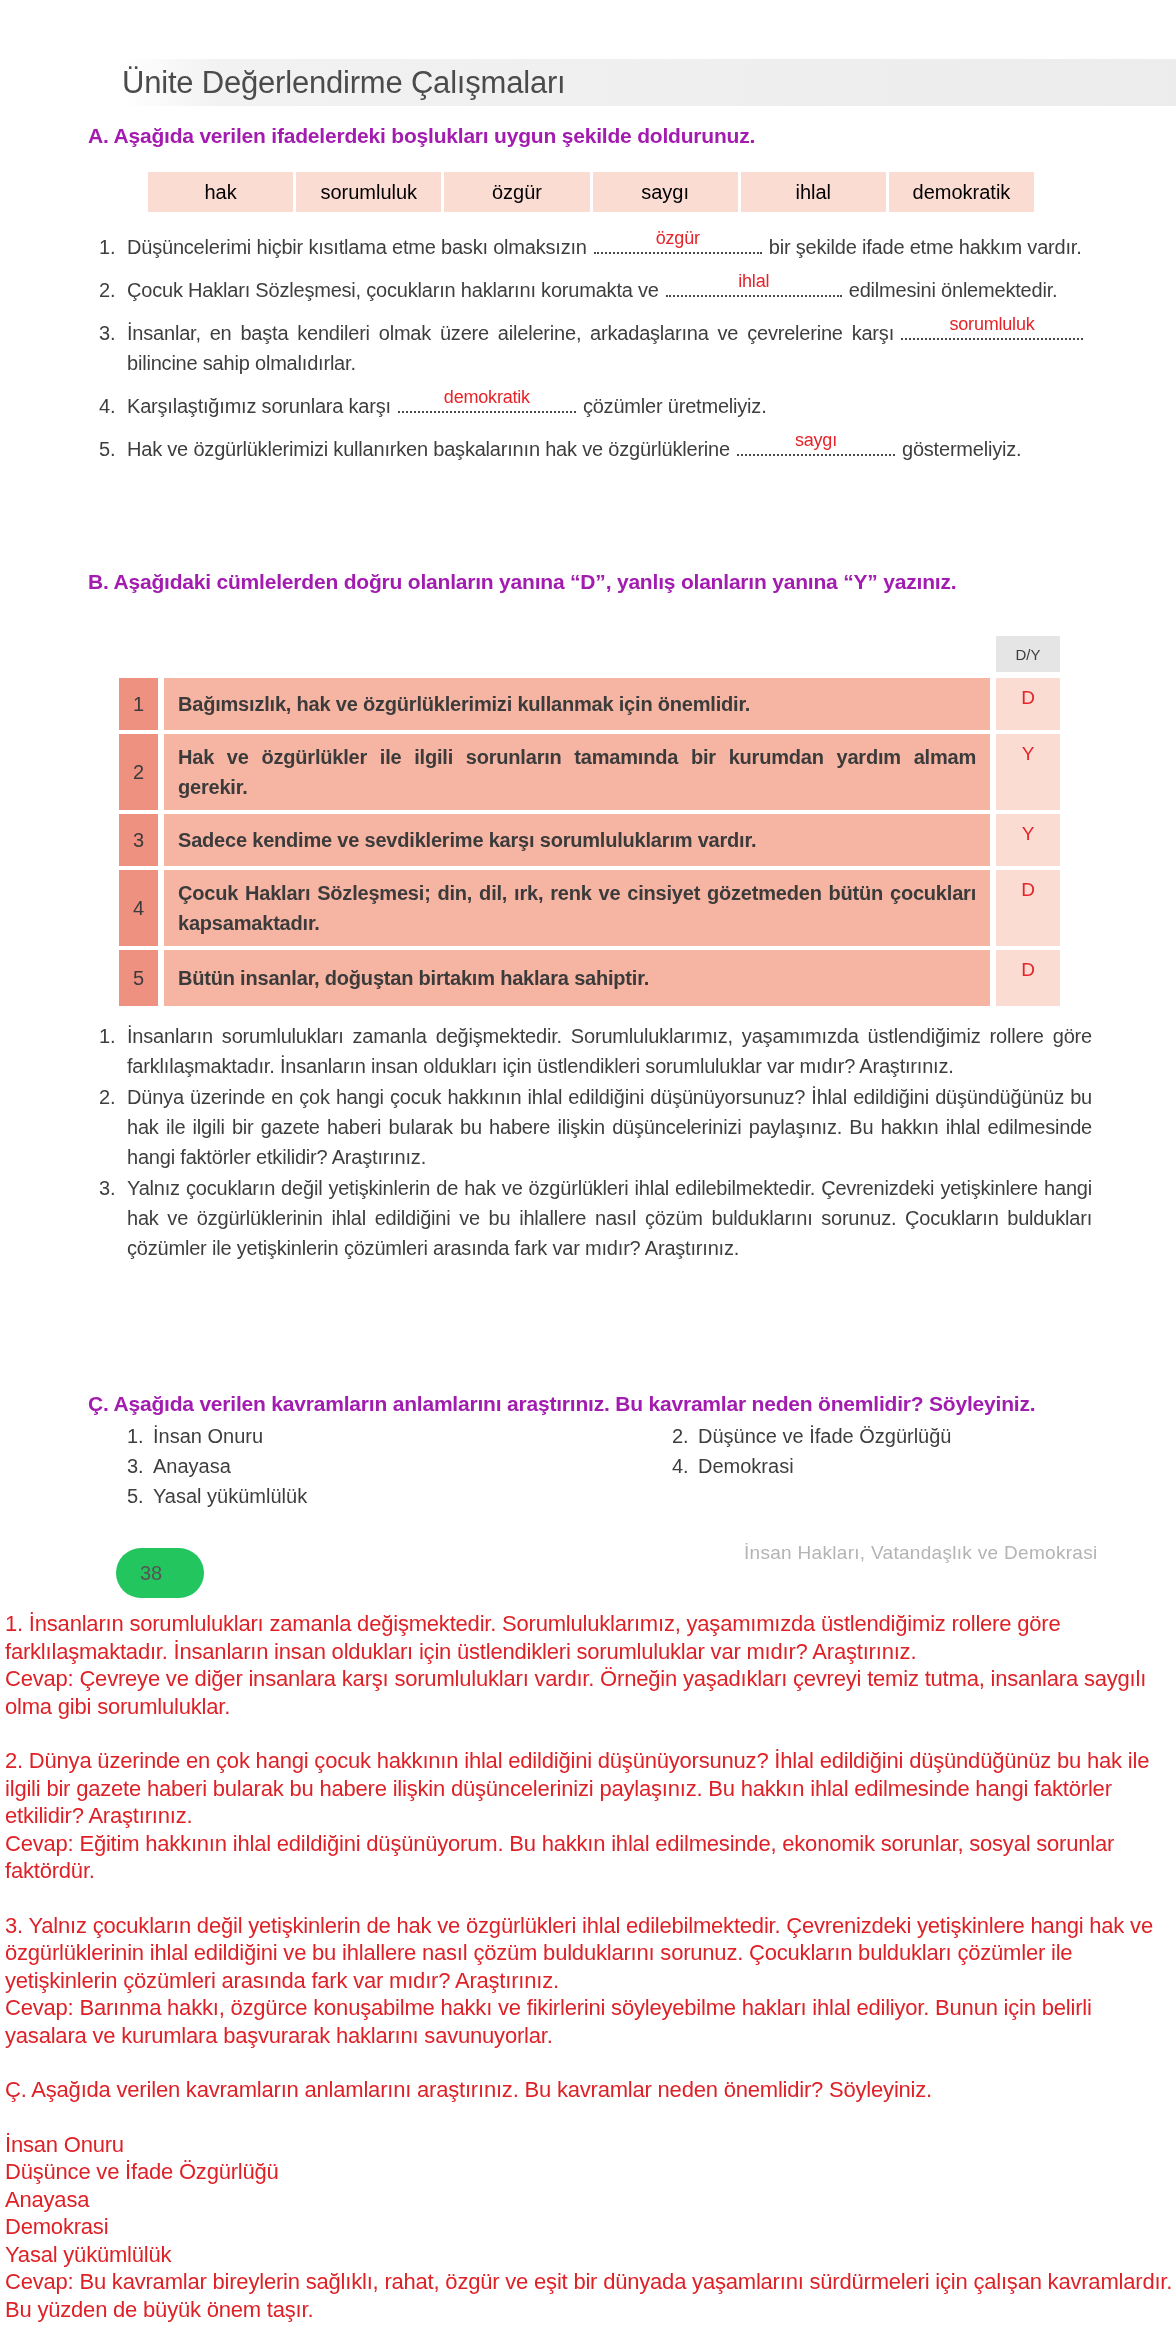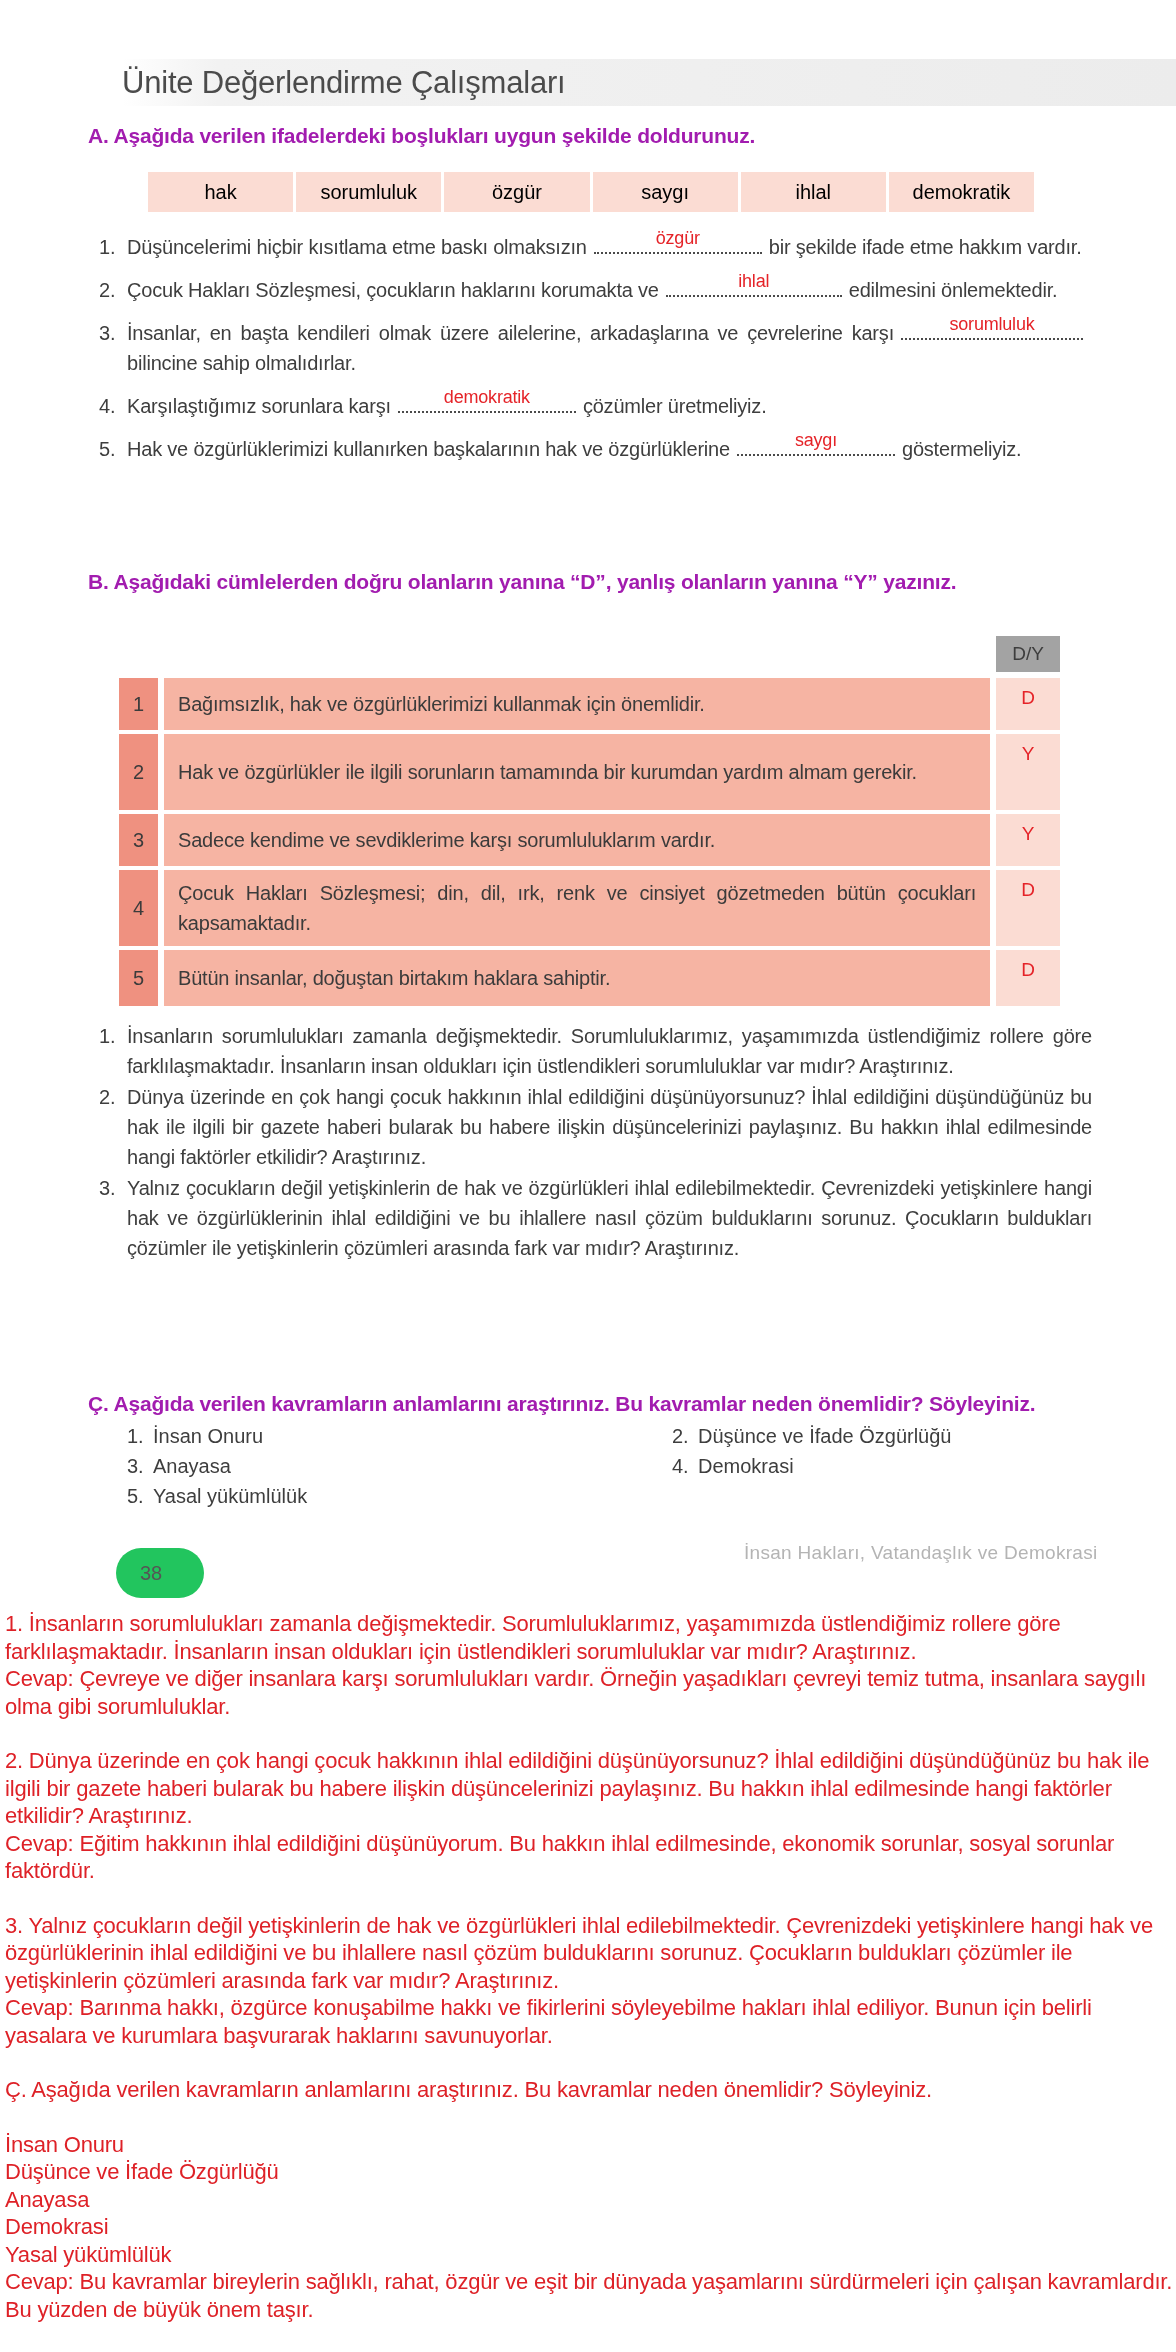--- a/index.html
+++ b/index.html
@@ -35,33 +35,33 @@
     display:inline-block;position:relative;height:12px;margin:0 7px;
     border-bottom:2px dotted #4a4a4a;vertical-align:baseline;
   }
   .blank .ans{
     position:absolute;bottom:5px;left:50%;transform:translateX(-50%);
     color:#e52328;font-size:18px;line-height:1;white-space:nowrap;
   }
   
   .b-head{position:absolute;left:88px;top:566px;width:1004px;}
   .dy-head{
-    position:absolute;left:996px;top:636px;width:64px;height:36px;background:#a3a3a3;
-    display:flex;align-items:center;justify-content:center;font-size:19px;color:#3d3d3d;
+    position:absolute;left:996px;top:636px;width:64px;height:36px;background:#e5e5e5;
+    display:flex;align-items:center;justify-content:center;font-size:15px;color:#3d3d3d;
   }
   .b-table{position:absolute;left:119px;top:678px;width:941px;}
   .b-row{display:flex;gap:6px;margin-bottom:4px;}
   .b-num{
     flex:none;width:39px;background:#ef9180;display:flex;align-items:center;justify-content:center;
     font-size:20px;color:#3b3b3b;
   }
   .b-text{
     flex:none;width:826px;box-sizing:border-box;background:#f6b4a3;padding:10px 14px;
     display:flex;align-items:center;font-size:20px;line-height:30px;text-align:justify;
-    color:#3b3b3b;letter-spacing:-0.2px;
+    color:#3b3b3b;letter-spacing:-0.2px;font-weight:bold;
   }
   .b-text>div{width:100%;}
   .b-ans{
     flex:none;width:64px;background:#fbdcd3;display:flex;justify-content:center;
     padding-top:9px;box-sizing:border-box;font-size:19px;color:#e52328;
   }
   .row-1line{height:52px;}
   .row-2line{height:76px;}
   
   .c-sec{position:absolute;left:88px;top:1020px;width:1004px;}

